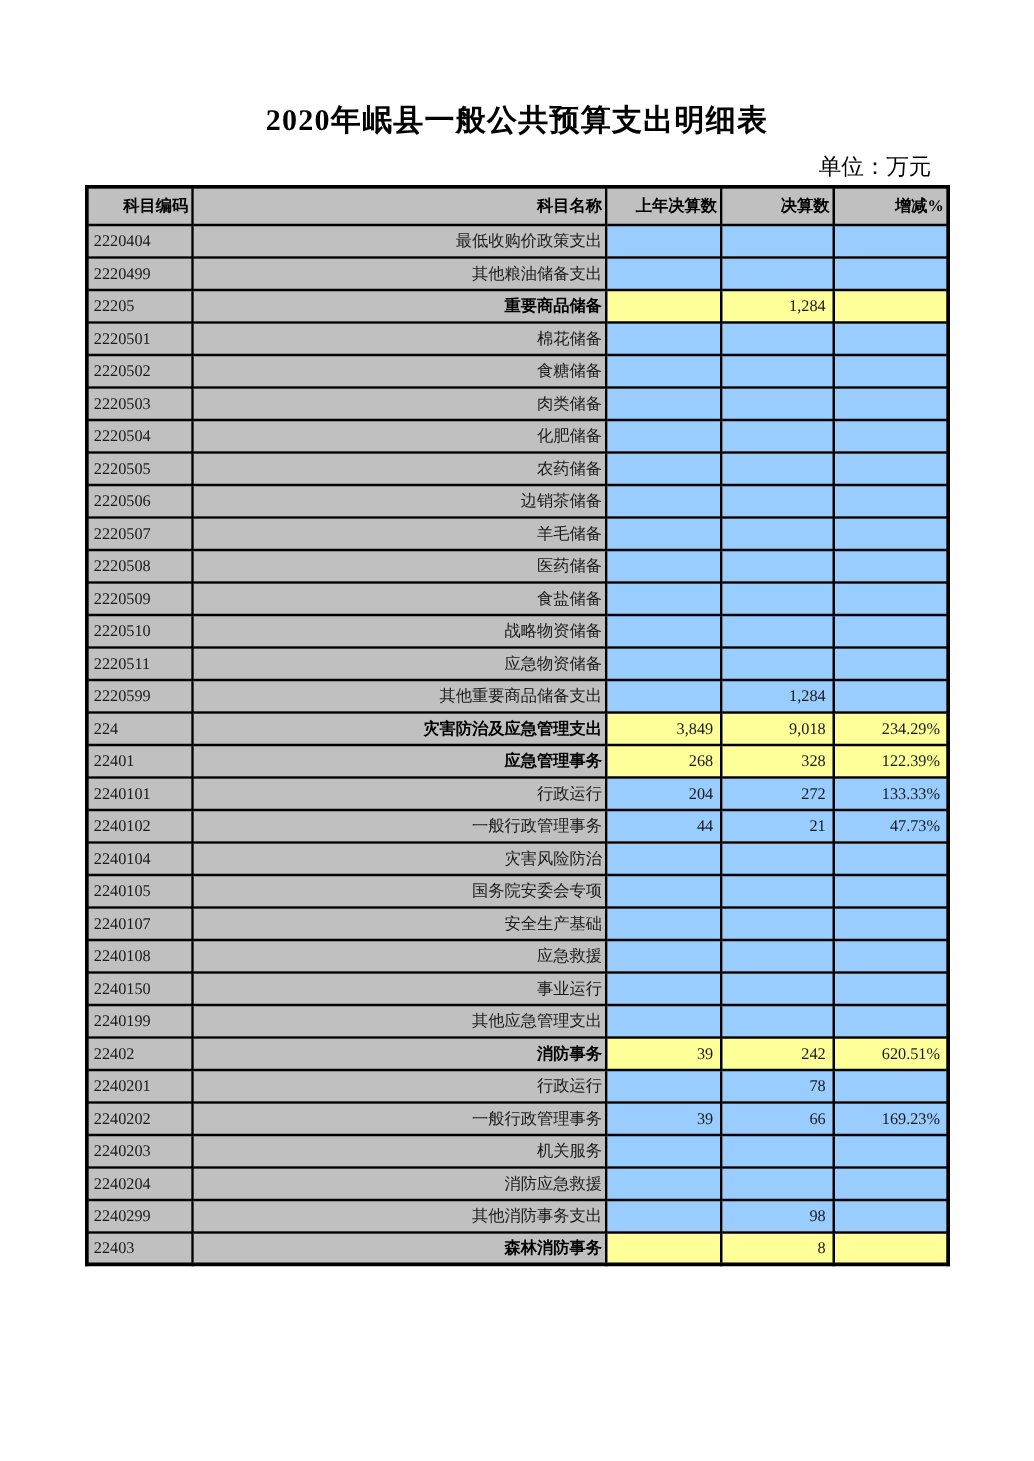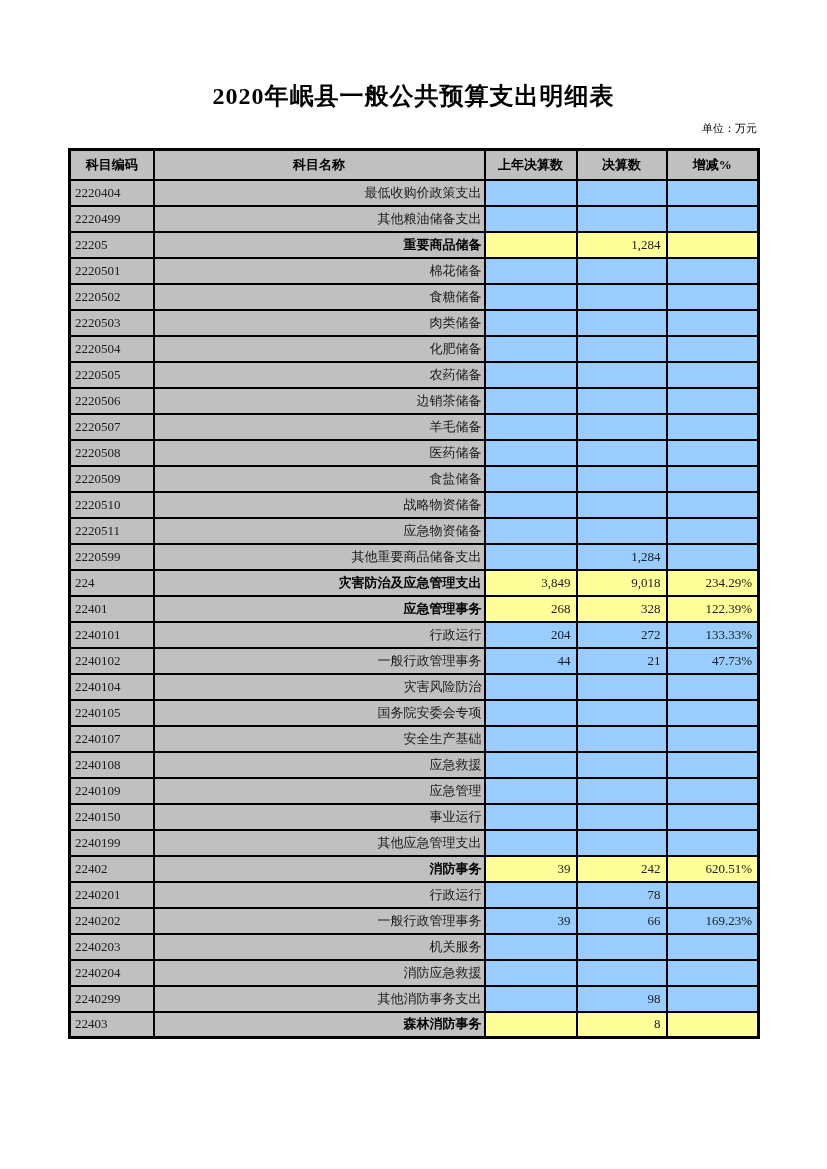--- a/index.html
+++ b/index.html
@@ -22,22 +22,22 @@
     left: 0;
     width: 100%;
     text-align: center;
     font-size: 24px;
     font-weight: bold;
     letter-spacing: 1px;
   }
   .unit-label {
     position: absolute;
     top: 121px;
-    right: 70px;
-    font-size: 11px;
+    right: 82px;
+    font-size: 18px;
   }
   table.budget {
     position: absolute;
     left: 68px;
     top: 148px;
     width: 689px;
     border-collapse: collapse;
     table-layout: fixed;
     border: 3px solid var(--border, #000);
   }
@@ -47,21 +47,21 @@
     white-space: nowrap;
     vertical-align: middle;
     font-size: 13px;
   }
   thead tr { height: 30px; }
   tbody tr { height: 26px; }
   th {
     background: var(--header-bg, #c0c0c0);
     font-weight: bold;
     font-size: 14px;
-    text-align: center;
+    text-align: right;
     padding: 0 2px;
   }
   td.c-code {
     background: var(--row-bg, #c0c0c0);
     text-align: left;
     padding: 0 0 0 4px;
     color: #1a1a1a;
   }
   td.c-name {
     background: var(--row-bg, #c0c0c0);
@@ -263,27 +263,20 @@
           <td class="c-val blue"></td>
         </tr>
         <tr>
           <td class="c-code">2240108</td>
           <td class="c-name lvl2">应急救援</td>
           <td class="c-val blue"></td>
           <td class="c-val blue"></td>
           <td class="c-val blue"></td>
         </tr>
         <tr>
-          <td class="c-code">2240109</td>
-          <td class="c-name lvl2">应急管理</td>
-          <td class="c-val blue"></td>
-          <td class="c-val blue"></td>
-          <td class="c-val blue"></td>
-        </tr>
-        <tr>
           <td class="c-code">2240150</td>
           <td class="c-name lvl2">事业运行</td>
           <td class="c-val blue"></td>
           <td class="c-val blue"></td>
           <td class="c-val blue"></td>
         </tr>
         <tr>
           <td class="c-code">2240199</td>
           <td class="c-name lvl2">其他应急管理支出</td>
           <td class="c-val blue"></td>

